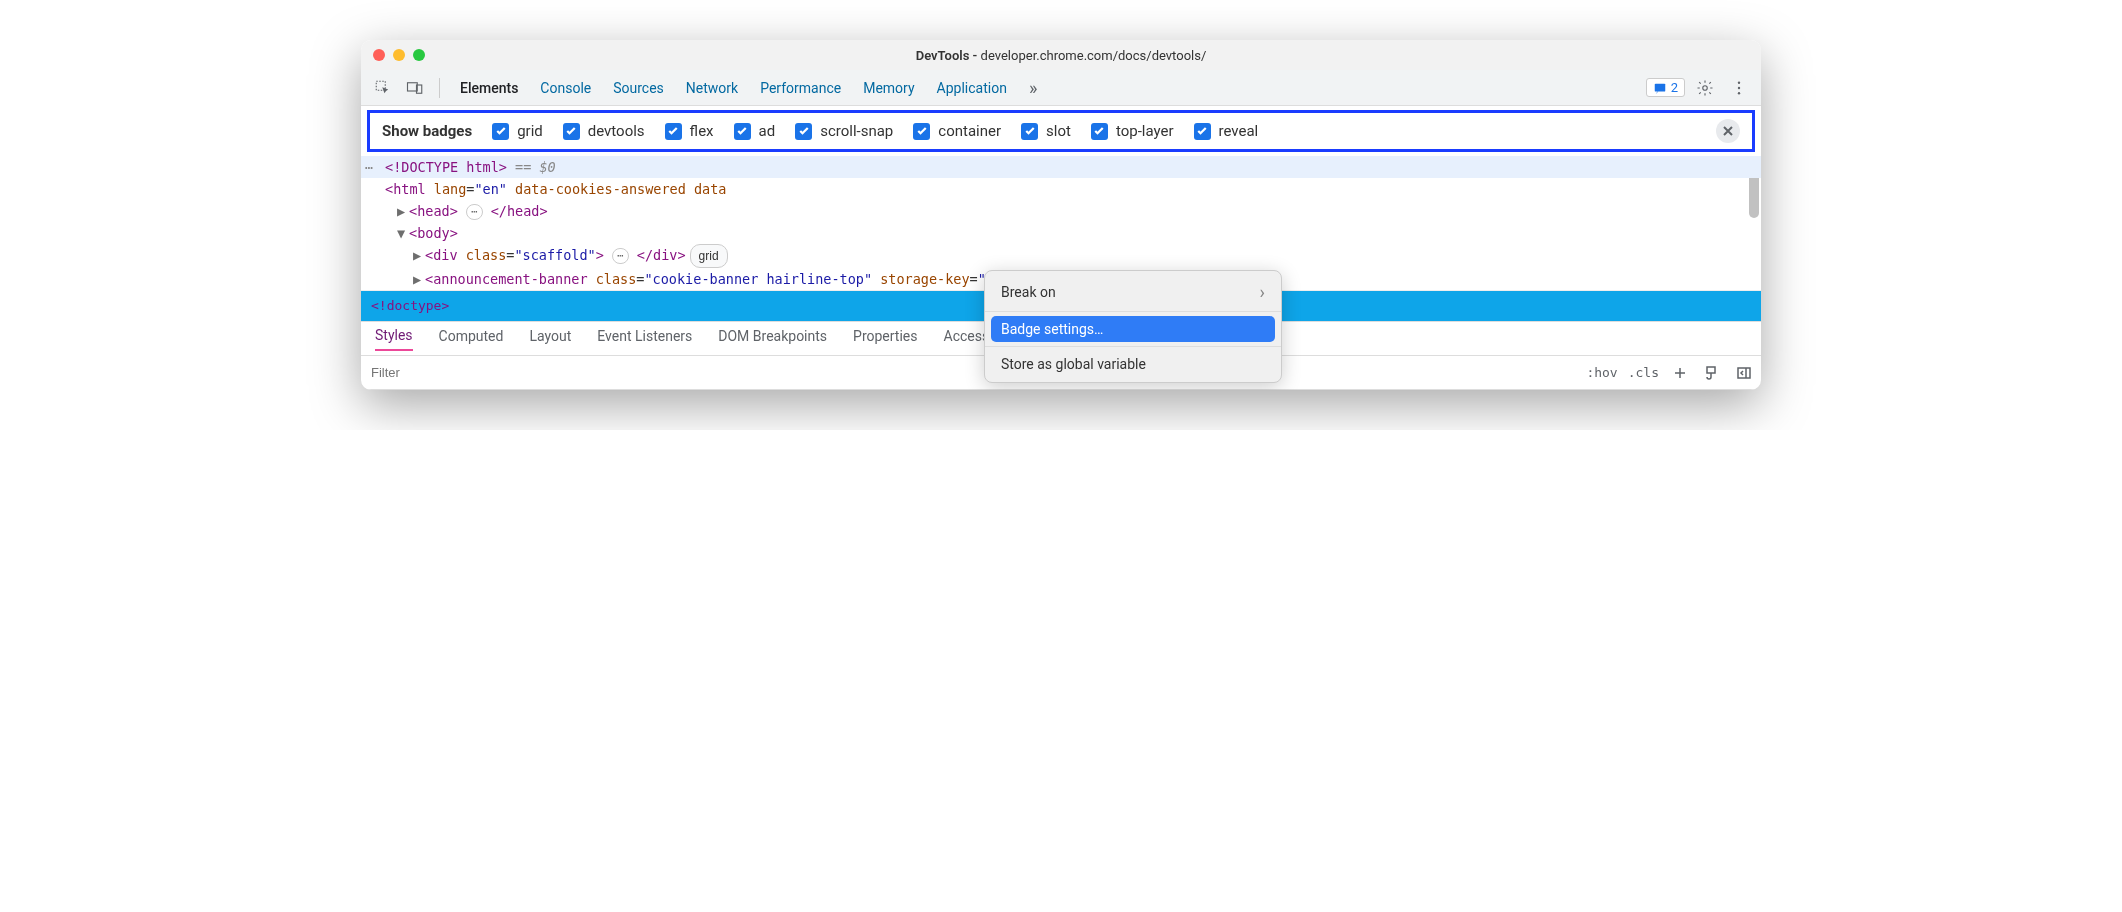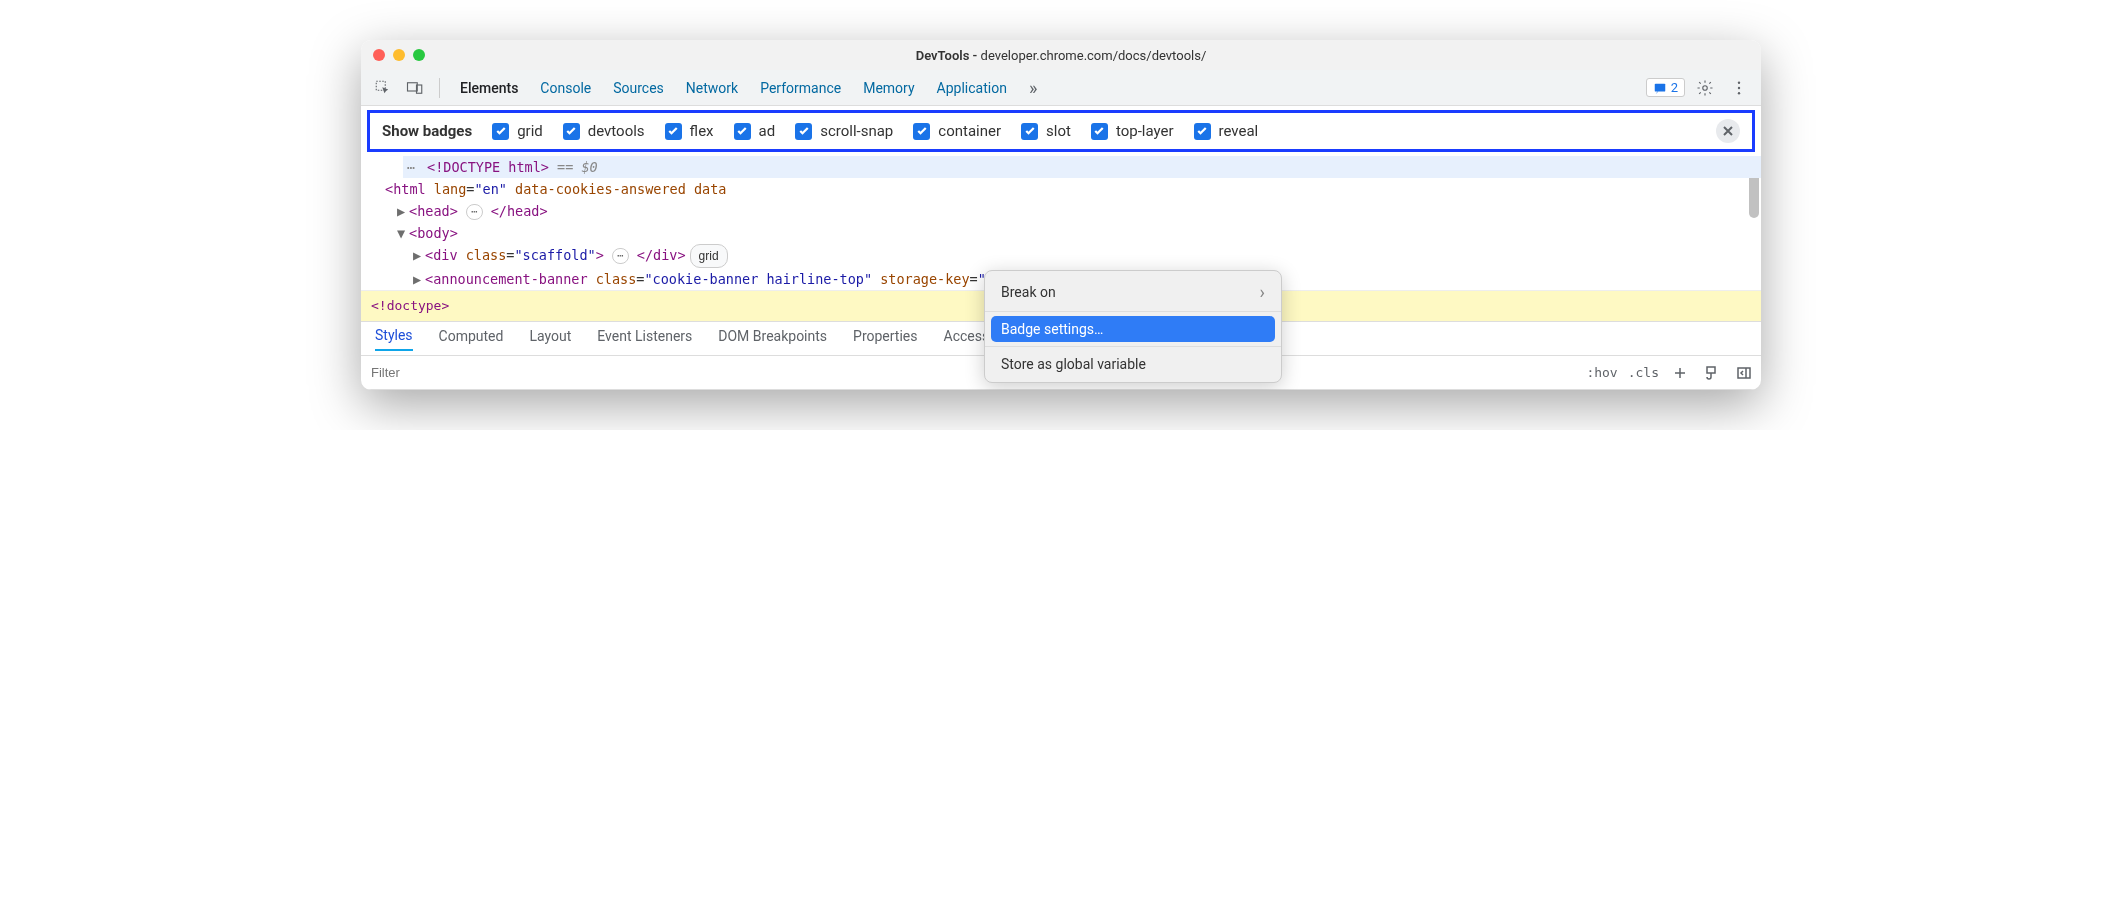--- a/index.html
+++ b/index.html
@@ -148,21 +148,20 @@
     background: #c1c1c1;
     border-radius: 5px;
   }
   .dom-line {
     padding: 0 8px;
     white-space: nowrap;
   }
   .dom-line.sel {
     background: #e7f0fd;
     position: relative;
-    margin-left: 42px;
   }
   .dom-line.sel::before {
     content: "⋯";
     position: absolute;
     left: 4px;
     color: #888;
     letter-spacing: -2px;
   }
   .dom-line .indent { display: inline-block; }
   .arrow { display: inline-block; width: 12px; color: #6e6e6e; }
@@ -192,36 +191,36 @@
     margin-left: 4px;
     font-family: -apple-system, sans-serif;
     vertical-align: middle;
   }
   .breadcrumb {
     padding: 4px 10px;
     font-family: Menlo, Consolas, monospace;
     font-size: 13px;
     color: #881280;
     border-top: 1px solid #eee;
-    background: #fef9c3;
+    background: #0ea5e9;
   }
   .bottom-tabs {
     display: flex;
     gap: 26px;
     padding: 0 14px;
     border-bottom: 1px solid #ddd;
     height: 34px;
     align-items: center;
     font-size: 14px;
     color: #5f6368;
   }
   .btab { cursor: pointer; padding-bottom: 6px; }
   .btab.active {
-    color: #1d4ed8;
-    border-bottom: 2px solid #0ea5e9;
+    color: #701a75;
+    border-bottom: 2px solid #ec4899;
   }
   .filter-row {
     display: flex;
     align-items: center;
     height: 34px;
     border-bottom: 1px solid #ddd;
     padding: 0 6px;
   }
   .filter-input {
     flex: 1;

